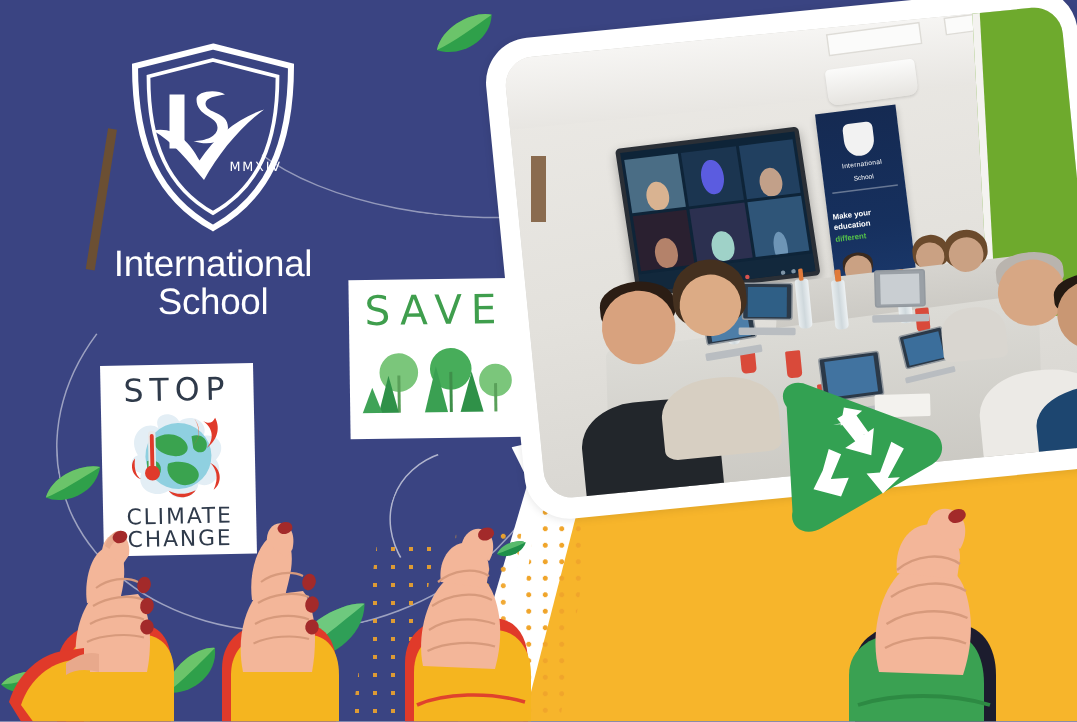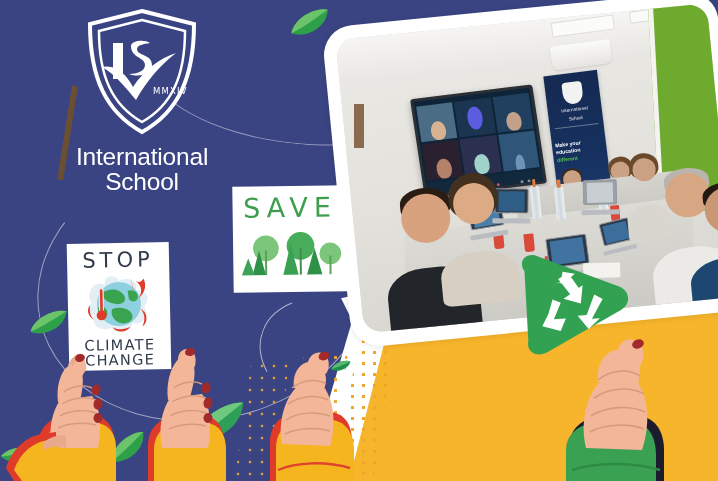--- a/index.html
+++ b/index.html
@@ -59,21 +59,21 @@
   .thin-line { position:absolute; border:1px solid rgba(255,255,255,.55); border-radius:50%; background:none; }
   .line1 { left:36px; top:150px; width:340px; height:270px; border-color:rgba(255,255,255,.5); border-right-color:transparent; border-top-color:transparent; transform:rotate(-12deg); }
   .line2 { left:150px; top:14px; width:300px; height:130px; border-color:transparent; border-bottom-color:rgba(255,255,255,.45); transform:rotate(6deg); }
   .line3 { left:258px; top:300px; width:140px; height:110px; border-color:transparent; border-left-color:rgba(255,255,255,.6); transform:rotate(20deg); }
 
   
   .leaf { position:absolute; }
   .leaf svg { display:block; width:100%; height:100%; overflow:visible; }
 
   
-  .logo { position:absolute; left:62px; top:8px; width:160px; height:190px; }
+  .logo { position:absolute; left:62px; top:28px; width:160px; height:190px; }
   .logo-shield { width:120px; height:128px; margin:0 auto; position:relative; }
   .logo-text { text-align:center; color:#ffffff; margin-top:8px; line-height:1.02; }
   .logo-text .l1 { font-size:24.5px; letter-spacing:-0.2px; display:block; font-weight:400; }
   .logo-text .l2 { font-size:24.5px; letter-spacing:-0.2px; display:block; font-weight:400; }
 
   
   .sign { position:absolute; }
   .sign-board { background:#ffffff; position:relative; }
   .pole { position:absolute; background:#7a5a3b; }
 

